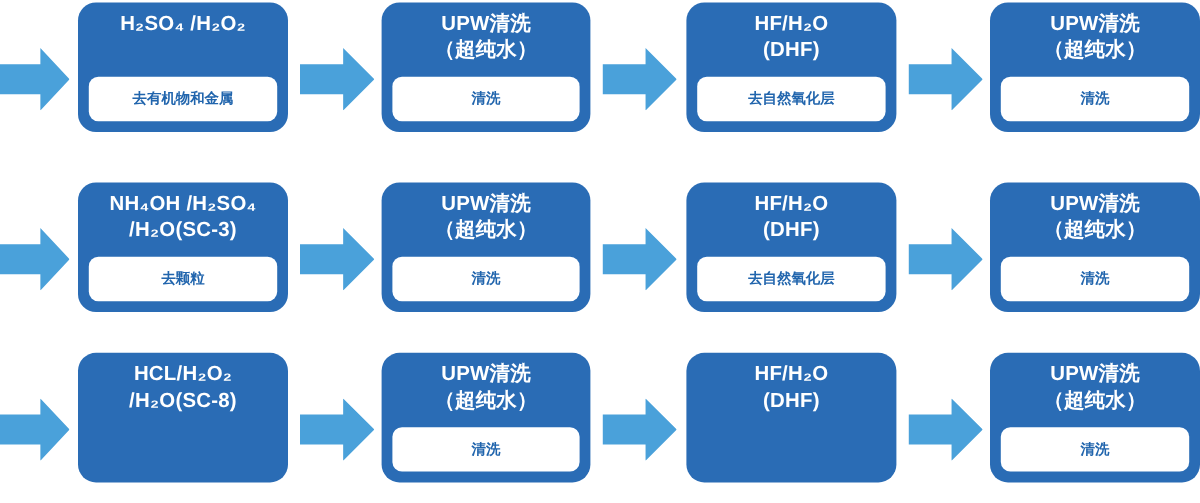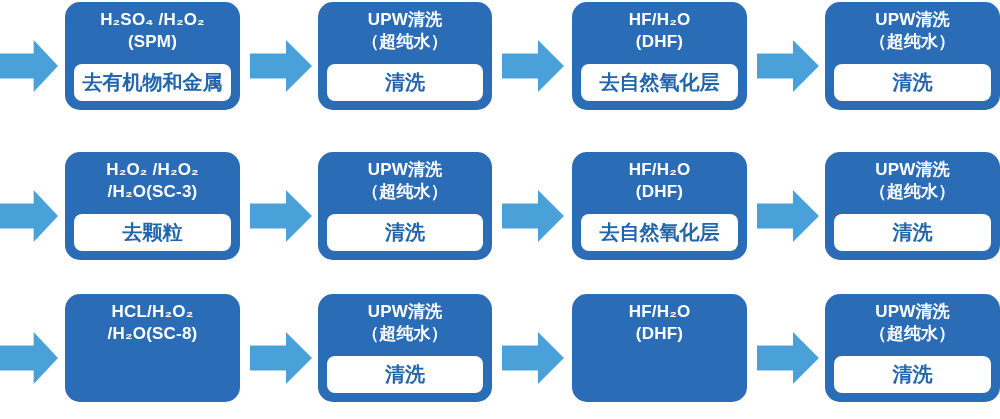--- a/index.html
+++ b/index.html
@@ -43,35 +43,34 @@
     letter-spacing:0.2px;
     white-space:nowrap;
   }
   .box-title span { display:block; }
 
   .inner {
     position:absolute; left:9px; right:9px; bottom:9px; height:37px;
     background:#ffffff; border-radius:8px;
     display:flex; align-items:center; justify-content:center;
     color:var(--inner-text,#2165ad);
-    font-size:20px; font-weight:700;
+    font-size:12px; font-weight:700;
     white-space:nowrap;
   }
 </style>
 </head>
 <body>
 
 <div class="canvas" style="--box-color: #2a6cb5; --arrow-color: #4aa1da; --inner-text: #2165ad;">
 
   <div class="row row1">
     <div class="arrow lead"></div>
     <div class="box c1">
       <div class="box-title">
         <span>H₂SO₄ /H₂O₂</span>
-        <span>(SPM)</span>
       </div>
       <div class="inner">去有机物和金属</div>
     </div>
     <div class="arrow a1"></div>
     <div class="box c2">
       <div class="box-title">
         <span>UPW清洗</span>
         <span>（超纯水）</span>
       </div>
       <div class="inner">清洗</div>
@@ -91,21 +90,21 @@
         <span>（超纯水）</span>
       </div>
       <div class="inner">清洗</div>
     </div>
   </div>
 
   <div class="row row2">
     <div class="arrow lead"></div>
     <div class="box c1">
       <div class="box-title">
-        <span>H₂O₂ /H₂O₂</span>
+        <span>NH₄OH /H₂SO₄</span>
         <span>/H₂O(SC-3)</span>
       </div>
       <div class="inner">去颗粒</div>
     </div>
     <div class="arrow a1"></div>
     <div class="box c2">
       <div class="box-title">
         <span>UPW清洗</span>
         <span>（超纯水）</span>
       </div>

